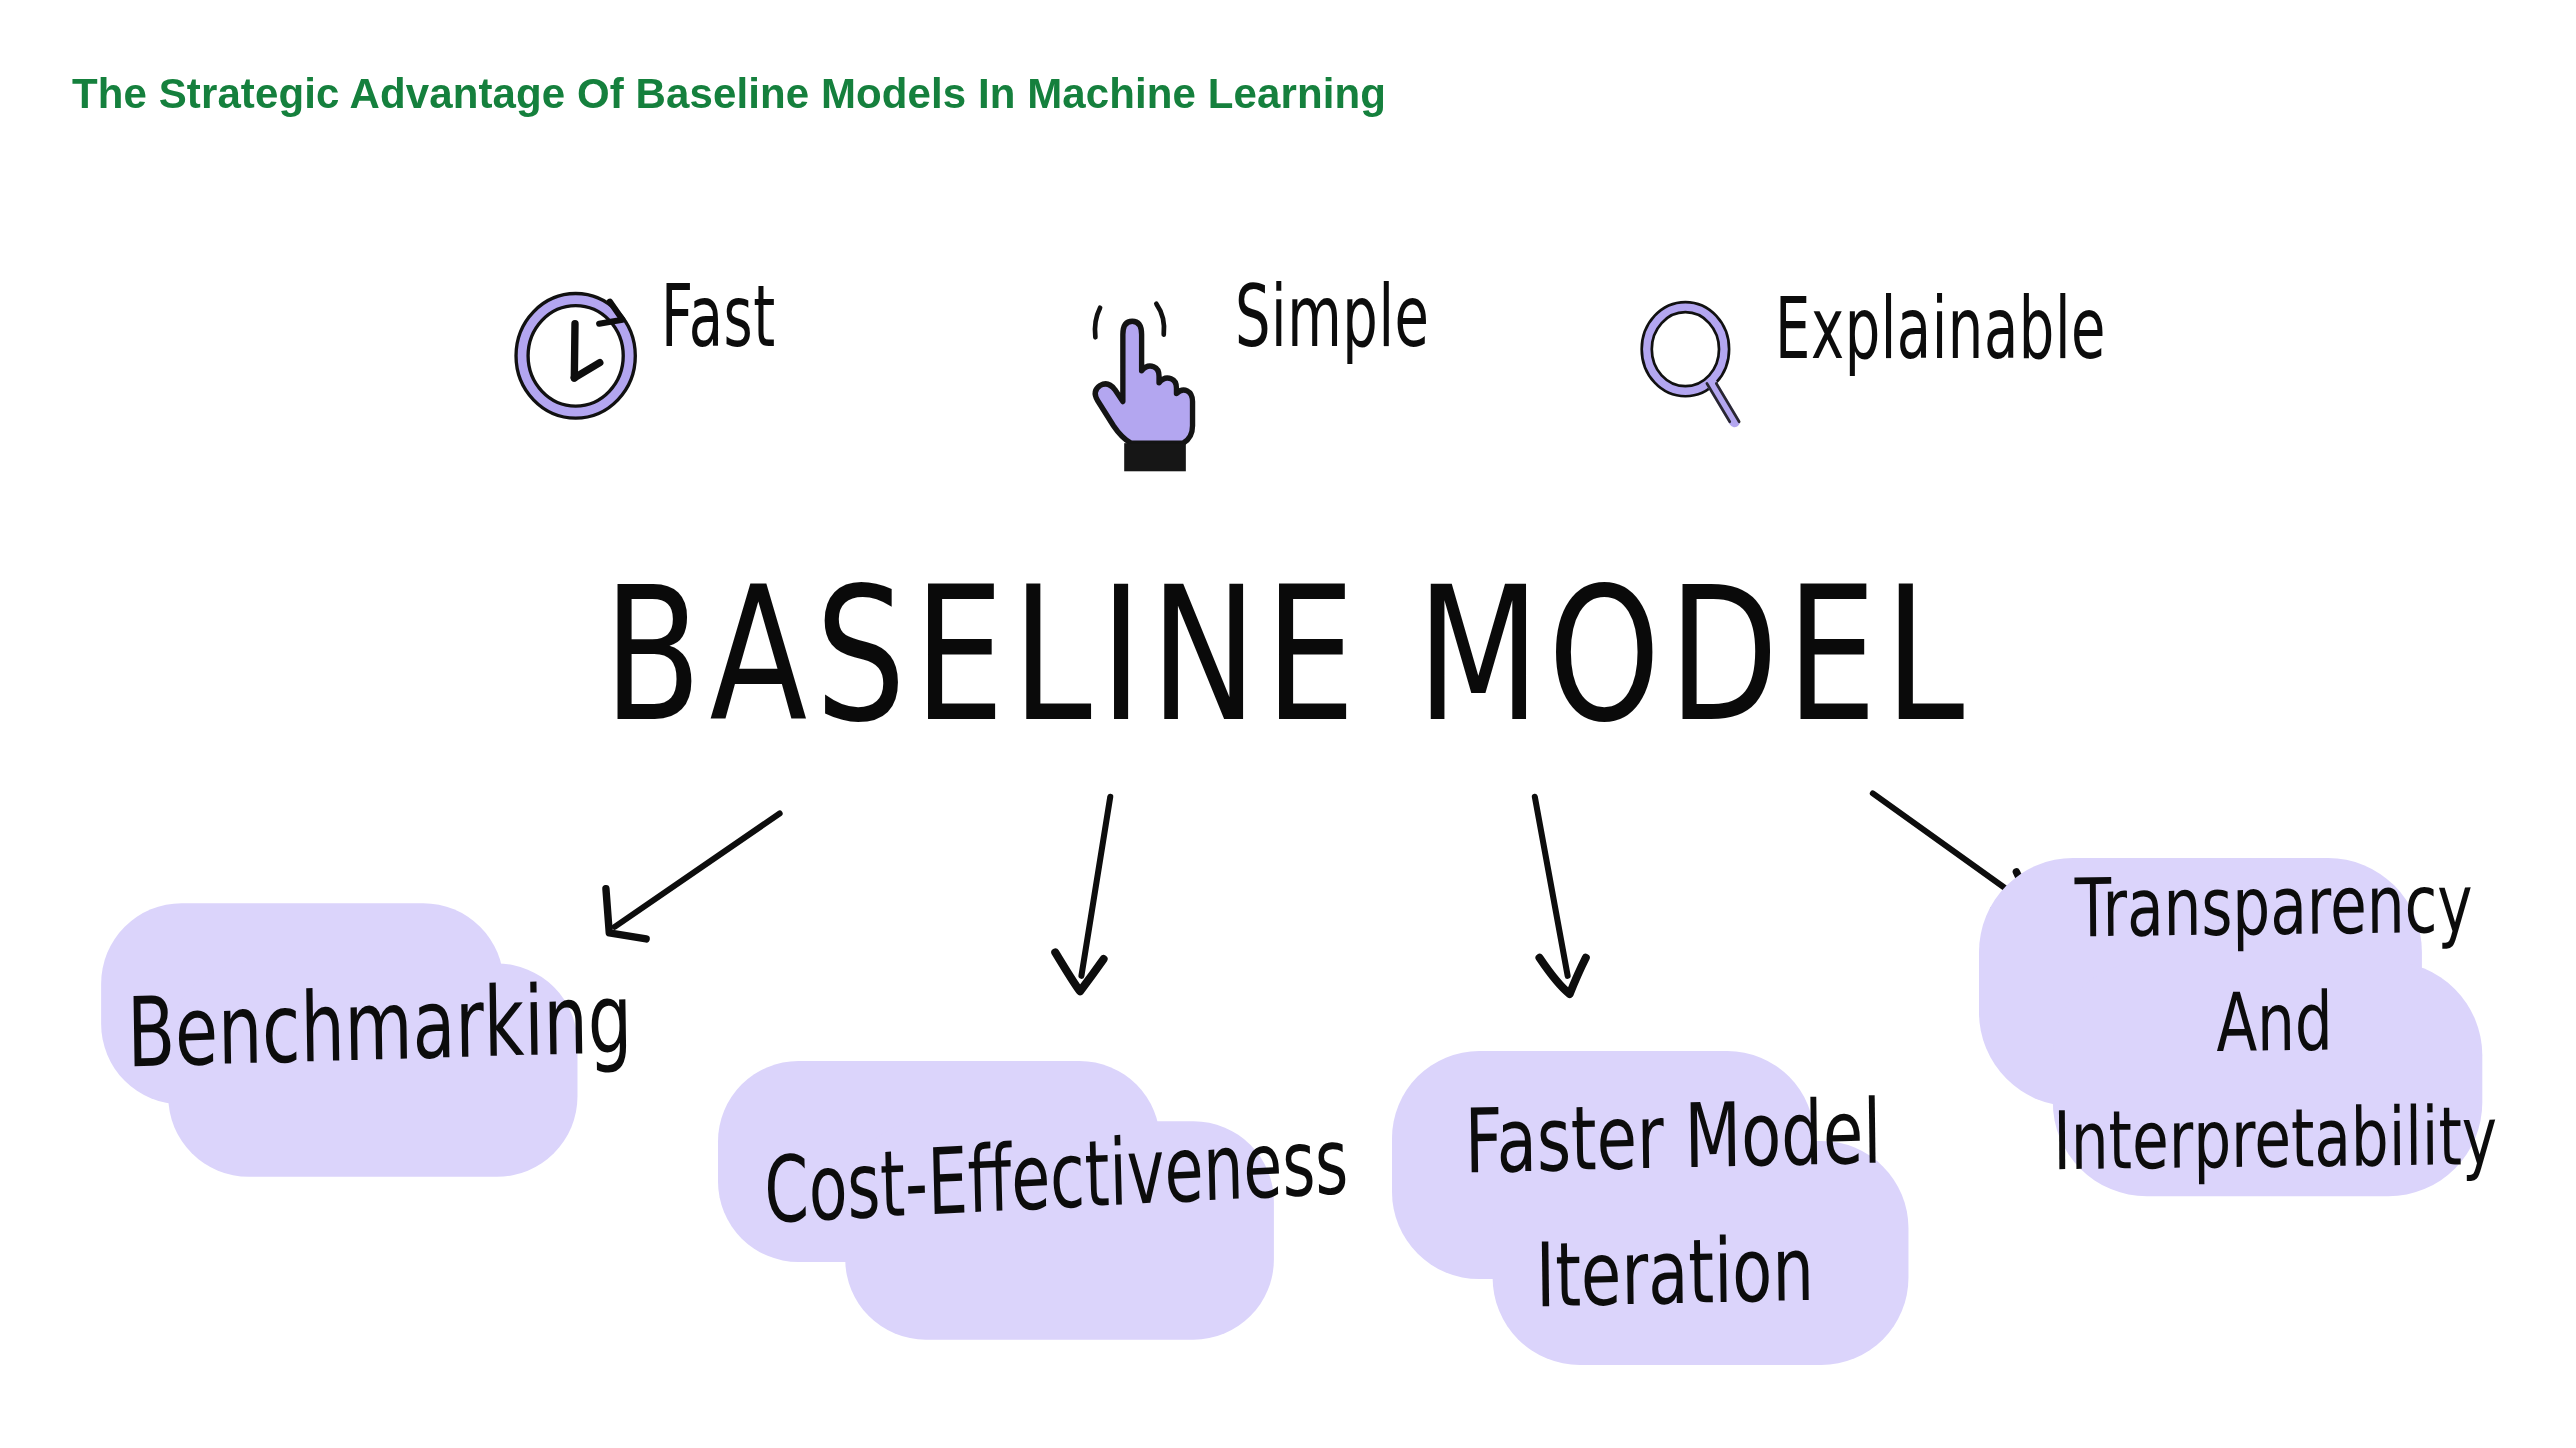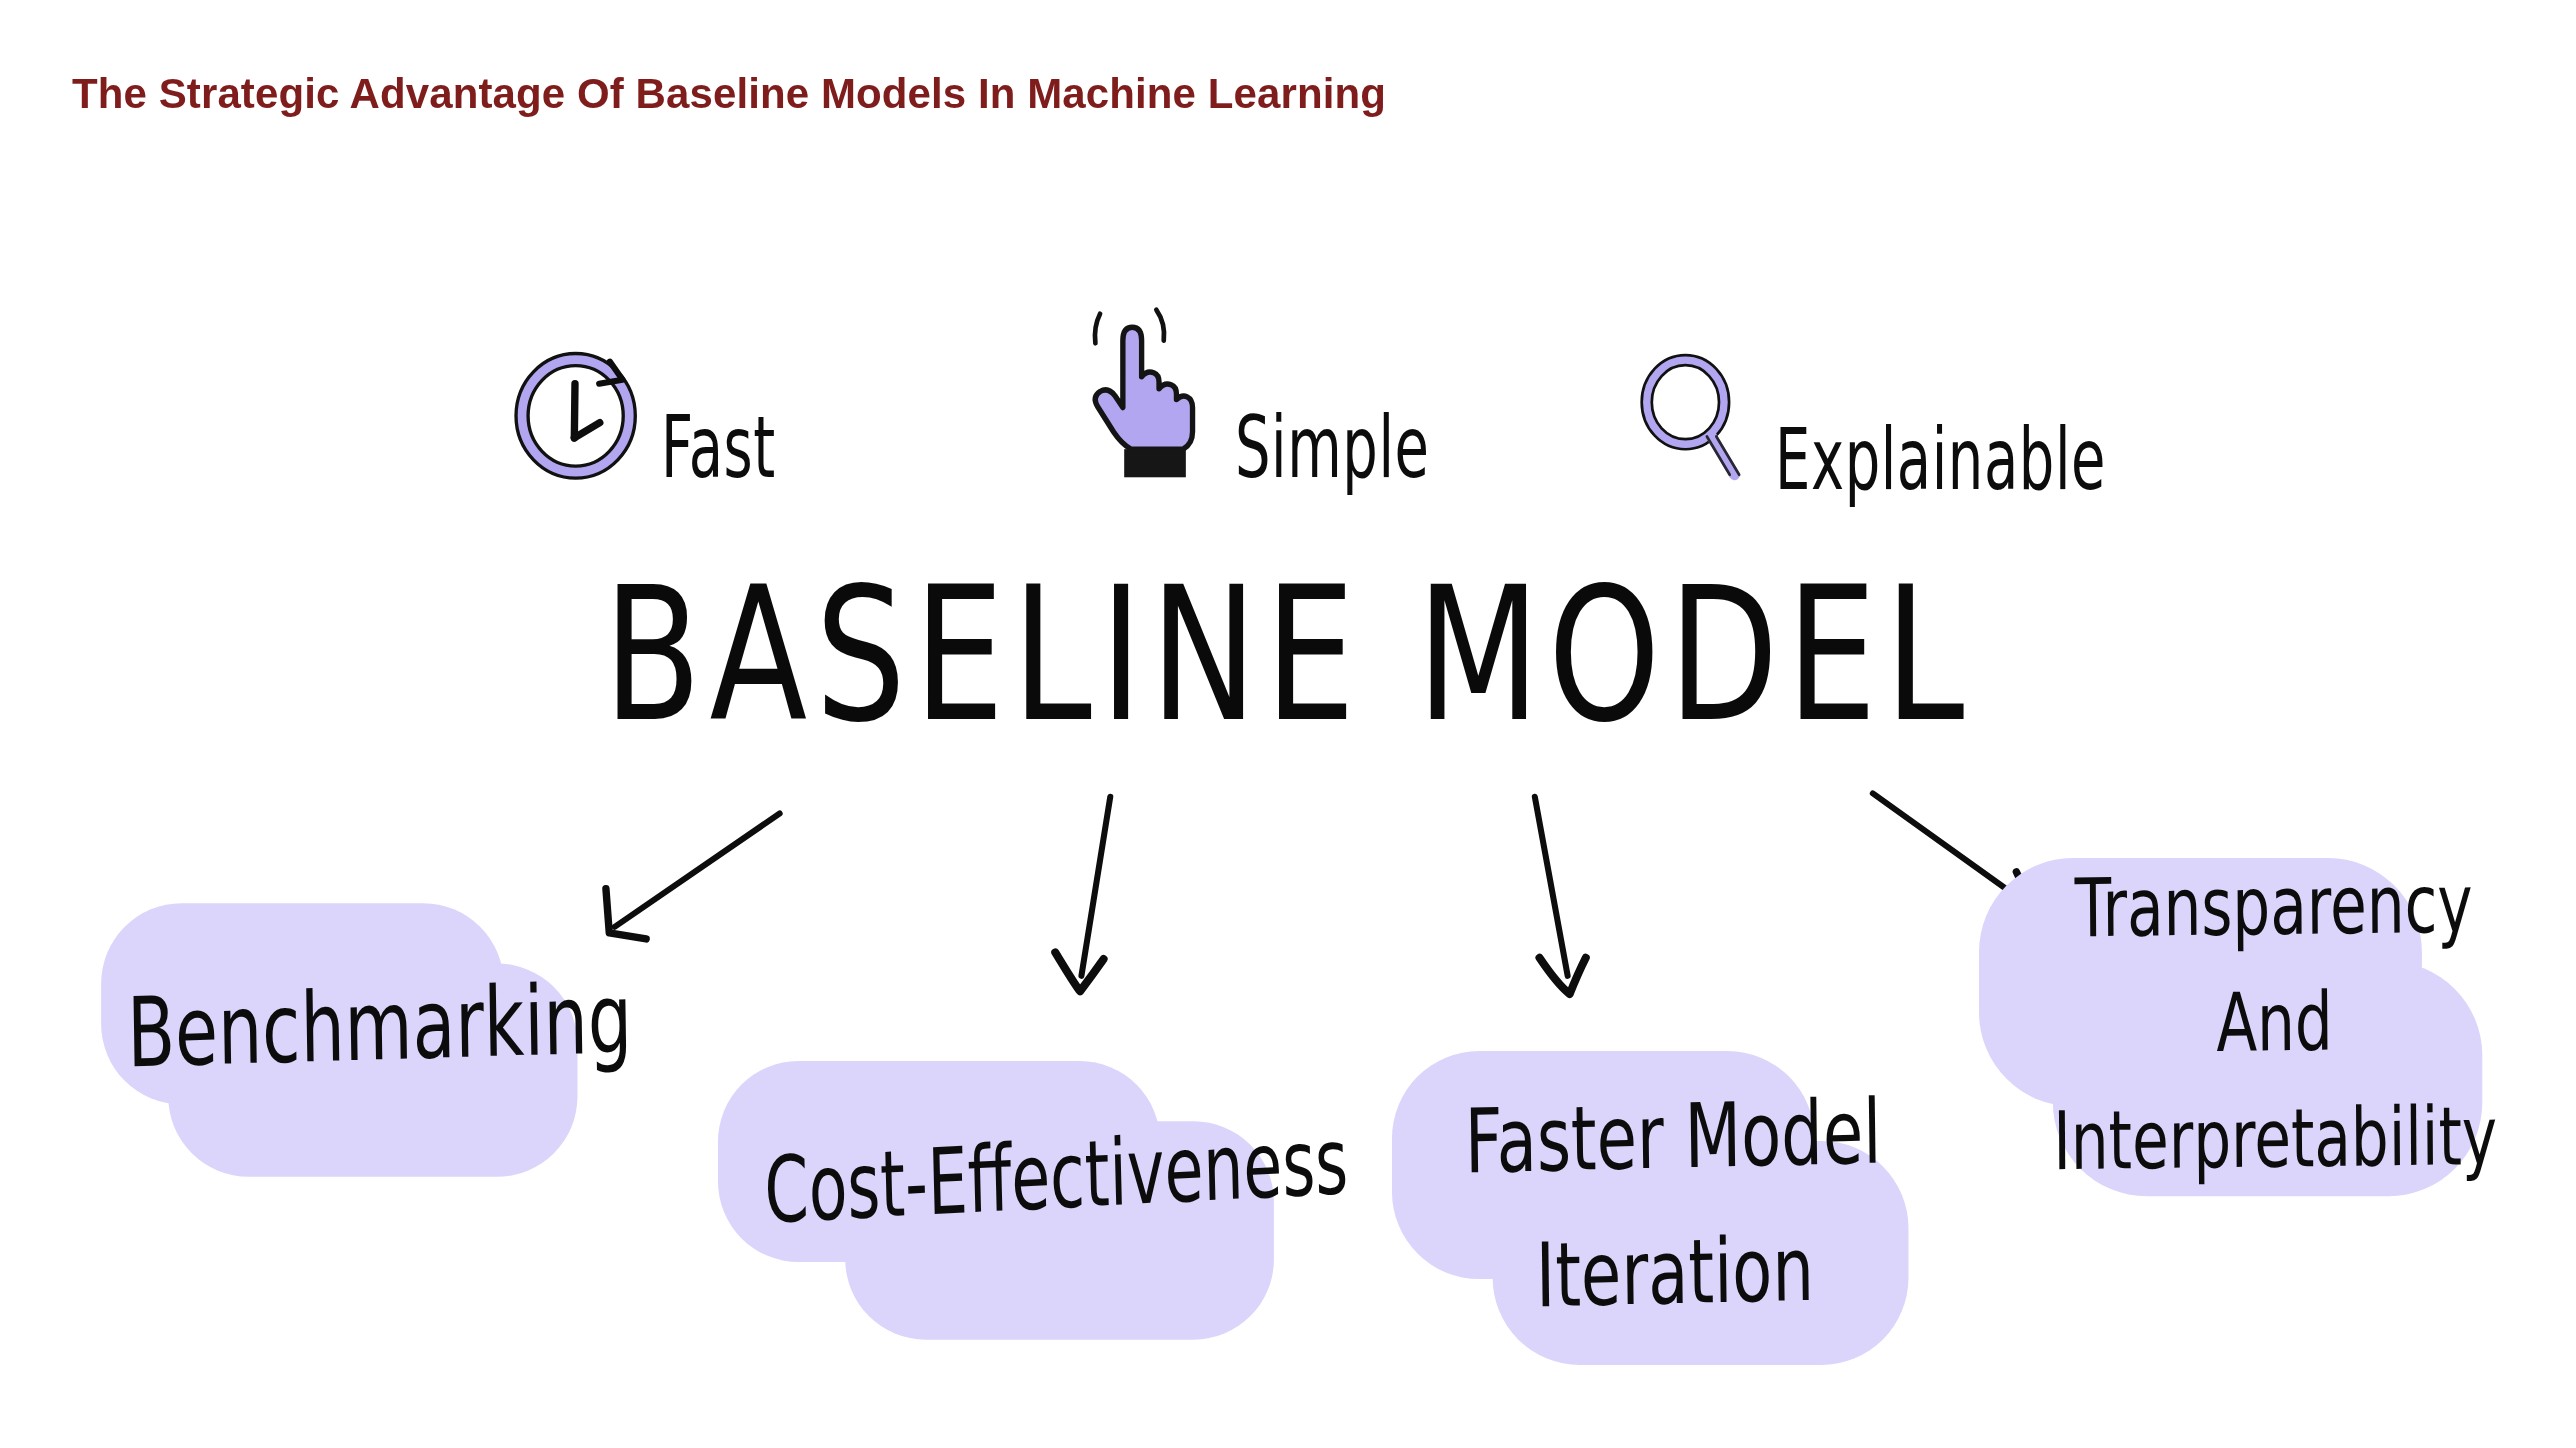--- a/index.html
+++ b/index.html
@@ -20,36 +20,36 @@
 
   
   #page-title {
     position: absolute;
     left: 72px;
     top: 70px;
     font-family: "Liberation Sans", sans-serif;
     font-size: 42px;
     font-weight: 700;
     letter-spacing: 0.1px;
-    color: #7f1d1d;
+    color: #15803d;
     white-space: nowrap;
   }
 
   
   #feature-row {
     position: absolute;
     left: 0;
     top: 282px;
     width: 2576px;
     height: 201px;
   }
   .feature {
     position: absolute;
     display: flex;
-    align-items: flex-end;
+    align-items: flex-start;
     gap: 17.4px;
     height: 201px;
   }
   .feature-icon {
     flex: 0 0 auto;
     display: block;
   }
   .feature-label {
     font-family: "DejaVu Sans", sans-serif;
     font-size: 70px;

